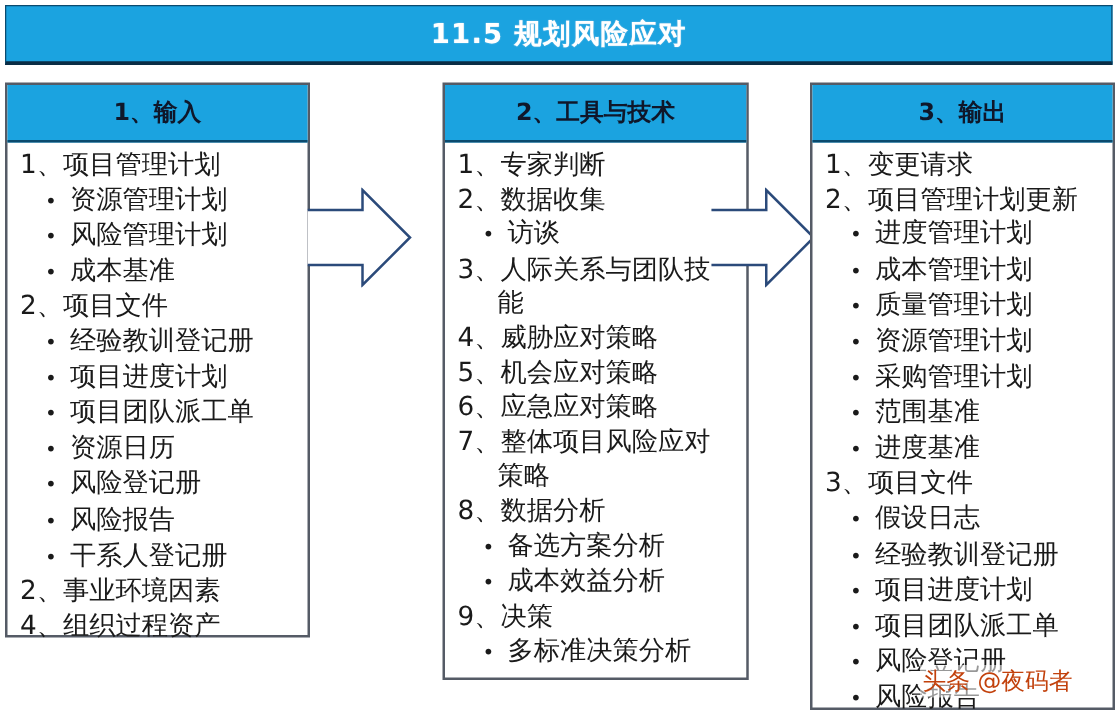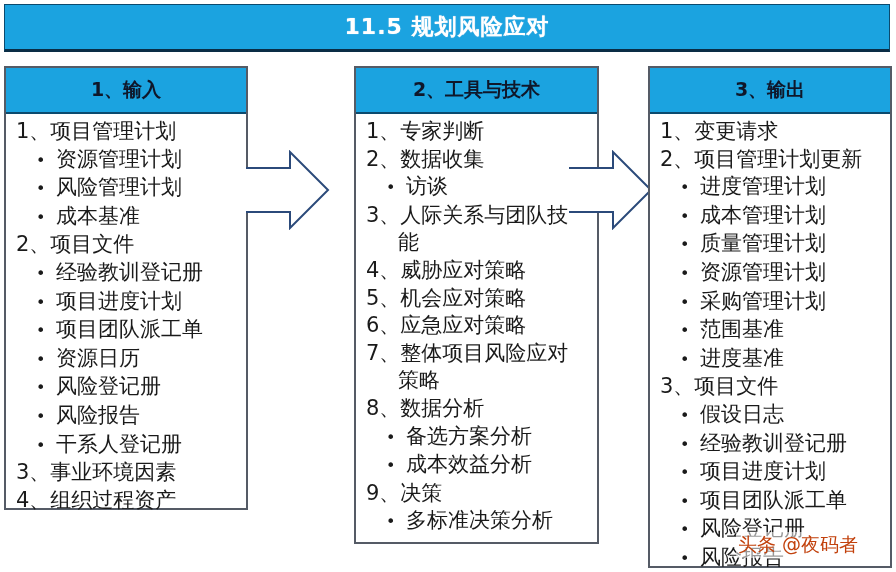--- a/index.html
+++ b/index.html
@@ -51,21 +51,21 @@
       <div class="item sub">风险管理计划</div>
       <div class="item sub">成本基准</div>
       <div class="item">2、项目文件</div>
       <div class="item sub">经验教训登记册</div>
       <div class="item sub">项目进度计划</div>
       <div class="item sub">项目团队派工单</div>
       <div class="item sub">资源日历</div>
       <div class="item sub">风险登记册</div>
       <div class="item sub">风险报告</div>
       <div class="item sub">干系人登记册</div>
-      <div class="item">3、事业环境因素</div>
+      <div class="item">2、事业环境因素</div>
       <div class="item">4、组织过程资产</div>
     </div>
 </div>
 
 <svg class="arrow" style="left:246px;top:150px" width="84" height="80" viewBox="0 0 84 80">
   <path d="M0 18 H44 V2 L82 40 L44 78 V62 H0" fill="#ffffff" stroke="#2b4a7a" stroke-width="2"></path>
 </svg>
 
 <div class="col" id="col2">
   <div class="col-head">2、工具与技术</div>

